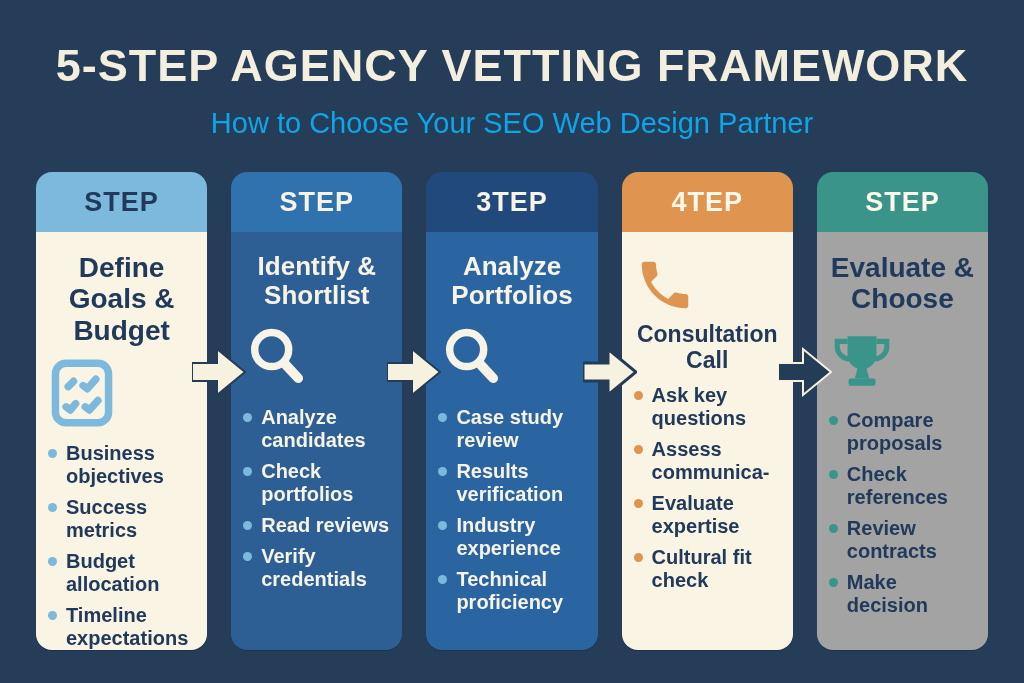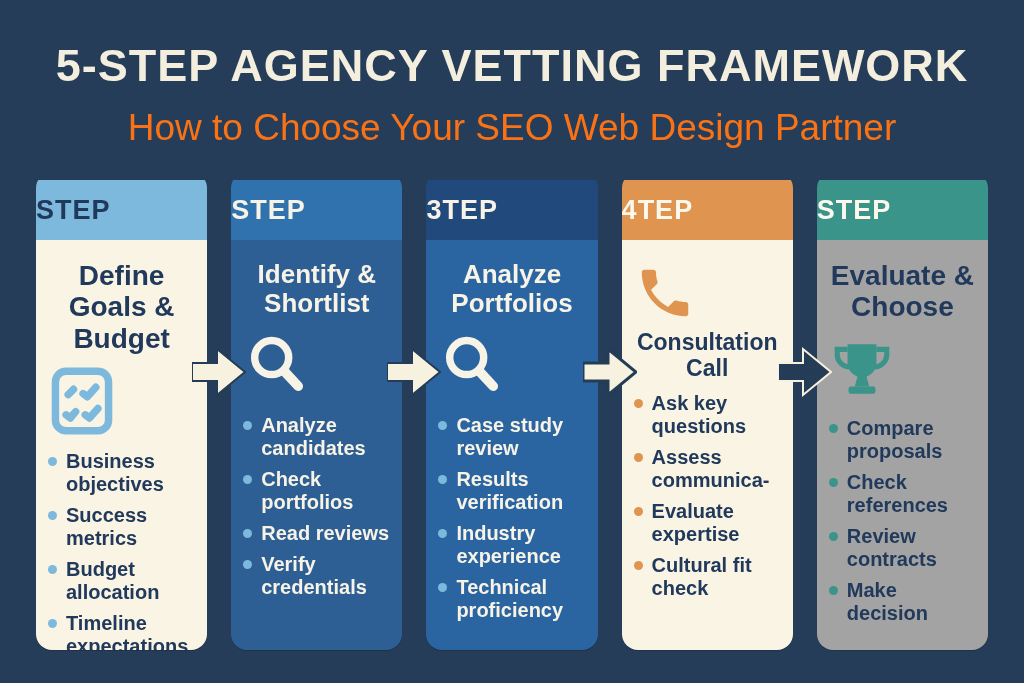--- a/index.html
+++ b/index.html
@@ -7,33 +7,33 @@
     position:relative;width:1024px;height:683px;overflow:hidden;
     background:#253d58;
     font-family:"Liberation Sans",sans-serif;
   }
   .masthead{text-align:center;padding-top:40px;}
   .masthead h1{
     margin:0;font-size:45px;font-weight:bold;letter-spacing:1px;
     color:#f3eedd;
   }
   .masthead h2{
-    margin:15px 0 0;font-size:37px;font-weight:500;color:#f97316;
+    margin:15px 0 0;font-size:29px;font-weight:500;color:#0ea5e9;
   }
   .cards{
     position:absolute;left:36px;right:36px;top:172px;bottom:33px;
     display:flex;gap:24px;
   }
   .card{
     flex:1;border-radius:16px;overflow:hidden;display:flex;flex-direction:column;
     box-shadow:0 1px 0 rgba(0,0,0,.18);
   }
   .card-header{
-    flex:0 0 60px;display:flex;align-items:center;justify-content:flex-start;
-    font-size:27px;font-weight:bold;letter-spacing:1px;margin-top:8px;
+    flex:0 0 60px;display:flex;align-items:center;justify-content:center;
+    font-size:27px;font-weight:bold;letter-spacing:1px;
   }
   .card-body{
     flex:1;padding:16px 12px 10px;display:flex;flex-direction:column;
   }
   .card-title{
     margin:4px 0 0;width:100%;text-align:center;
     font-size:28px;font-weight:bold;line-height:1.12;
   }
   .icon{margin:13px 0 5px;line-height:0;}
   .icon-first{margin:6px 0 2px;}

